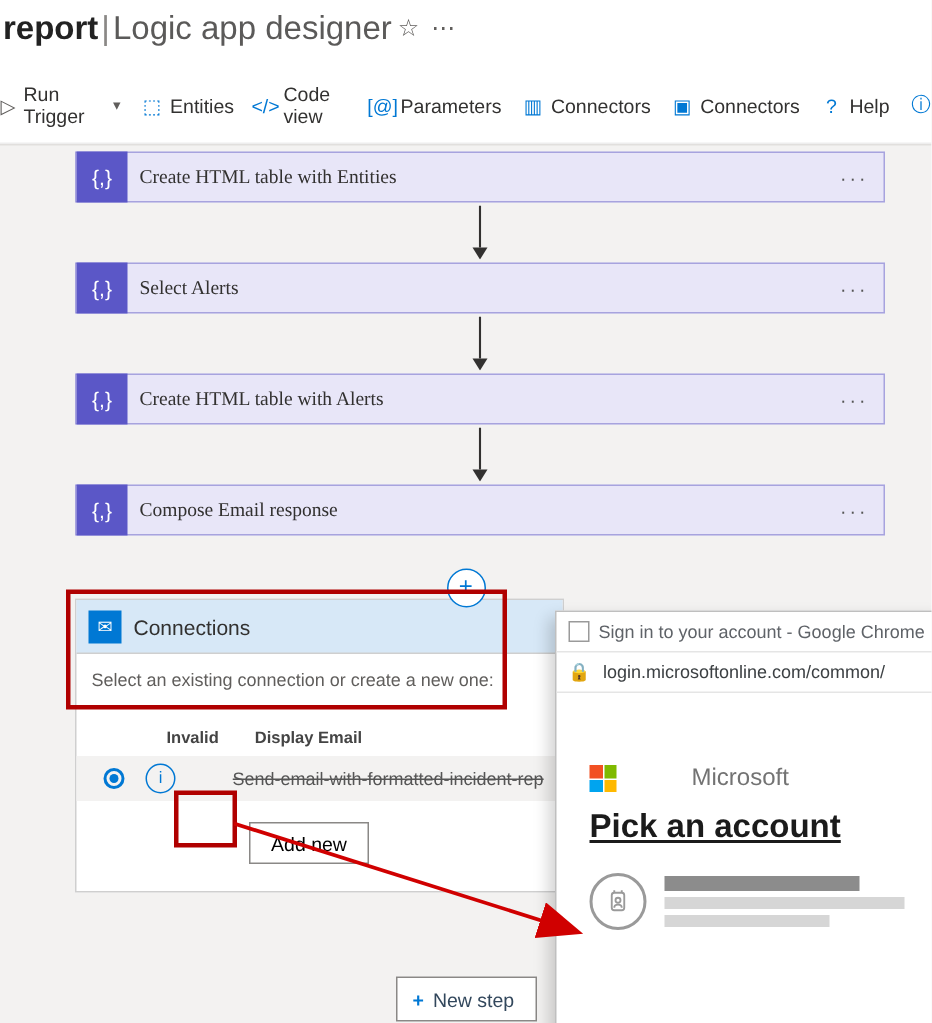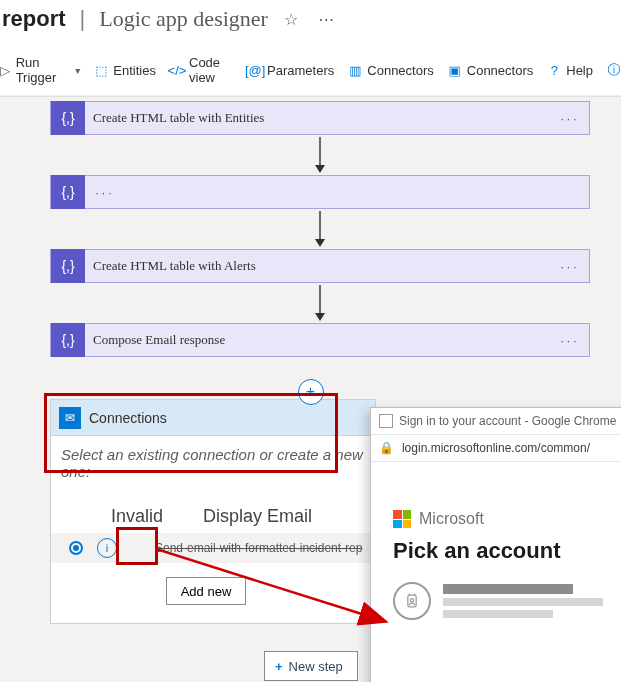--- a/index.html
+++ b/index.html
@@ -10,27 +10,27 @@
     background: #fff;
     width: 621px;
     height: 682px;
     overflow: hidden;
     position: relative;
   }
   
   .title-bar {
     display: flex;
     align-items: center;
-    gap: 12px;
+    gap: 0;
     padding: 6px 4px 14px 2px;
     border-bottom: 1px solid transparent;
   }
   .title-strong { font-size: 22px; font-weight: 600; color:#222; }
   .title-sep { color:#8a8886; font-size:22px; font-weight:400; padding:0 2px;}
-  .title-rest { font-size: 22px; color:#5b5a59; font-weight:400;font-family:Liberation Serif, serif;}
+  .title-rest { font-size: 22px; color:#5b5a59; font-weight:400;}
   .star-icon, .ellipsis-icon { color:#605e5c; font-size:16px; padding:0 4px; cursor:pointer;}
   
   .toolbar {
     display:flex;
     gap:14px;
     align-items:center;
     padding: 8px 0 10px 0;
     border-bottom:1px solid #eee;
     font-size:13px;
     color:#323130;
@@ -99,34 +99,34 @@
     background:#d7e8f7;
     border-bottom:1px solid #cfcfcf;
     padding:0 8px; gap:8px;
     font-size:14px;
   }
   .conn-hd .cicon {
     width:22px; height:22px; background:#0078d4; display:flex; align-items:center; justify-content:center; color:#fff; font-size:12px;
   }
   .conn-sub {
     padding:10px 10px 16px 10px;
-    font-size:15px; color:#605e5c; font-style:italic;
+    font-size:12px; color:#605e5c; 
   }
   .red-box-top {
     position:absolute;
     left:44px; top:296px;
     width:294px; height:80px;
     border:3px solid #b00000;
     pointer-events:none;
     z-index:4;
   }
   .conn-cols {
-    display:flex; gap:40px;
+    display:flex; gap:24px;
     padding:10px 12px 6px 60px;
-    font-size:18px; color:#444;
+    font-size:11px; color:#444;font-weight:bold;
   }
   .conn-row {
     display:flex; align-items:center;
     height:30px; background:#f3f2f1;
     margin:0; padding:0 8px 0 18px;
     gap:14px;
     font-size:12px;
   }
   .conn-row .radio {
     width:14px; height:14px; border-radius:50%; border:2px solid #0078d4;
@@ -184,22 +184,22 @@
   .popup-addr .lock{font-size:12px; color:#5f6368;}
   .popup-body { padding:48px 22px 0 22px;}
   .ms-logo {
     display:flex; align-items:center; gap:8px; margin-bottom:10px;
   }
   .ms-sq { width:18px; height:18px; display:grid; grid-template-columns:1fr 1fr; grid-template-rows:1fr 1fr; gap:1px;}
   .ms-sq div:nth-child(1){background:#f25022;}
   .ms-sq div:nth-child(2){background:#7fba00;}
   .ms-sq div:nth-child(3){background:#00a4ef;}
   .ms-sq div:nth-child(4){background:#ffb900;}
-  .ms-word{font-size:16px; color:#737373; font-weight:500;}
-  .pick-hd{font-size:22px; font-weight:600; color:#1b1b1b; margin:10px 0 14px 0;}
+  .ms-word{font-size:16px; color:#737373; font-weight:500;margin-left:42px;}
+  .pick-hd{font-size:22px; font-weight:600; color:#1b1b1b; margin:10px 0 14px 0;text-decoration:underline;}
   .account-row{display:flex; align-items:center; gap:12px; padding:4px 0;}
   .avatar-circle{
     width:38px;height:38px;border-radius:50%; border:2px solid #9a9a9a;
     display:flex; align-items:center; justify-content:center;
     font-size:18px; color:#9a9a9a;
   }
   .acc-lines{flex:1; display:flex; flex-direction:column; gap:4px;}
   .acc-l1{height:10px; background:#8c8c8c; width:130px;}
   .acc-l2{height:8px; background:#d6d6d6; width:160px;}
   .acc-l3{height:8px; background:#d6d6d6; width:110px;}
@@ -268,20 +268,21 @@
 
     <div class="arrow">
       <svg width="18" height="36">
           <line x1="9" y1="0" x2="9" y2="28" stroke="#323130" stroke-width="1.4"></line>
           <polygon points="4,28 14,28 9,36" fill="#323130"></polygon>
         </svg>
     </div>
 
     <div class="step">
       <div class="step-icon">{,}</div>
+      <div class="step-title">Select Alerts</div>
       <div class="more">···</div>
     </div>
 
     <div class="arrow">
       <svg width="18" height="36">
           <line x1="9" y1="0" x2="9" y2="28" stroke="#323130" stroke-width="1.4"></line>
           <polygon points="4,28 14,28 9,36" fill="#323130"></polygon>
         </svg>
     </div>
 

